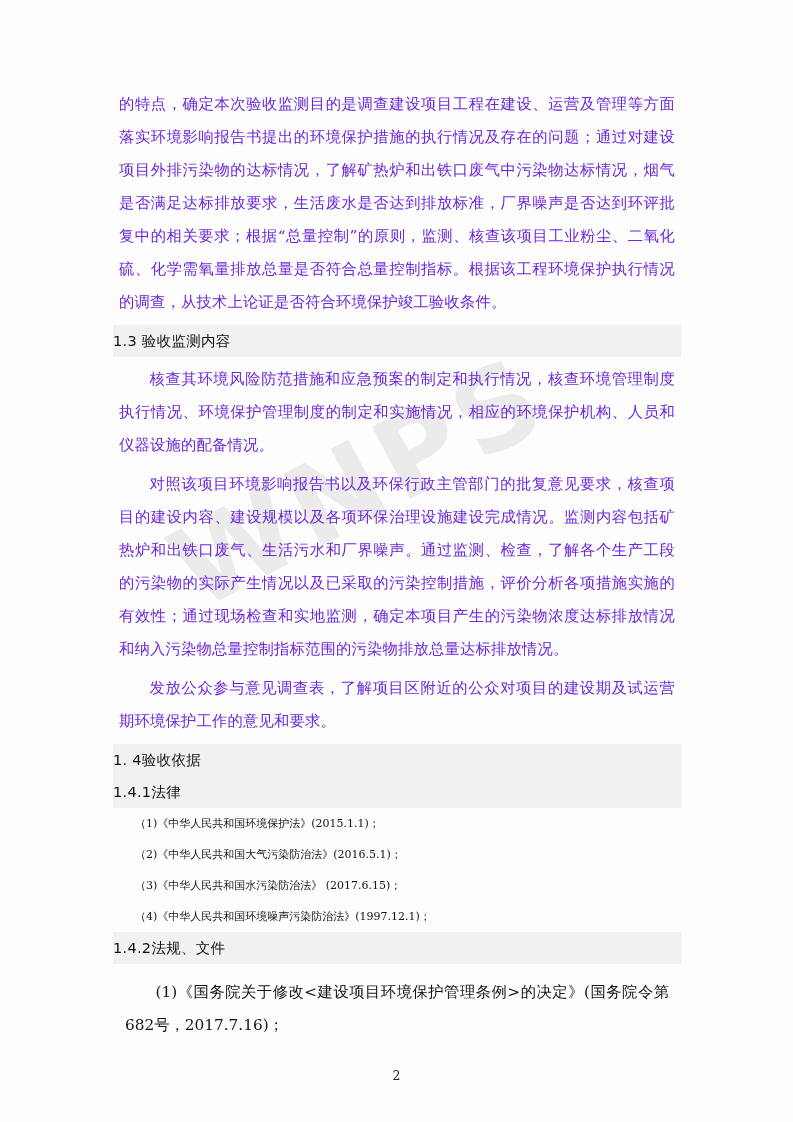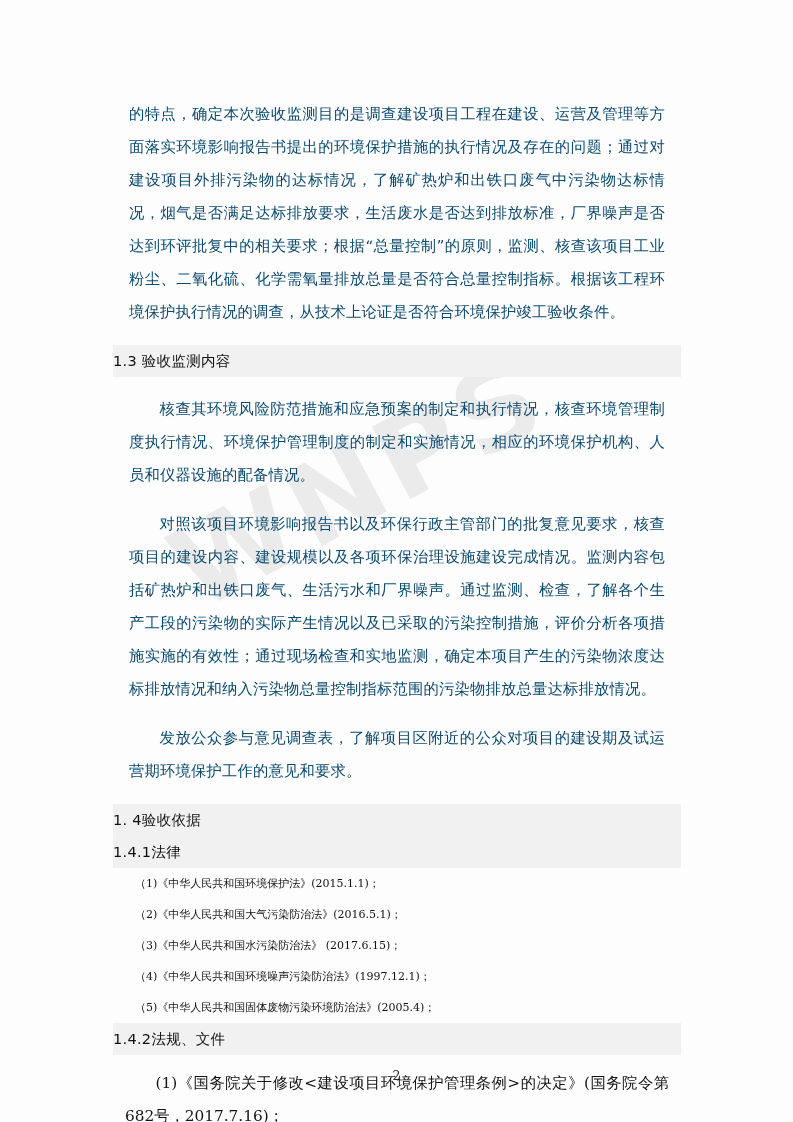--- a/index.html
+++ b/index.html
@@ -19,24 +19,24 @@
   }
   .content {
     position: absolute;
     left: 113px;
     top: 82px;
     width: 568px;
   }
   .para {
     font-size: 15.3px;
     line-height: 33px;
-    color: #0c4a6e;
+    color: #6d28d9;
     text-align: justify;
     text-justify: inter-ideograph;
-    margin: 16px;
+    margin: 6px;
     letter-spacing: 0.2px;
   }
   .indent {
     text-indent: 2em;
   }
   .heading {
     font-family: "DejaVu Sans", "Liberation Sans", sans-serif;
     font-size: 14.5px;
     font-weight: normal;
     line-height: 32px;
@@ -113,21 +113,20 @@
     <p class="para indent">发放公众参与意见调查表，了解项目区附近的公众对项目的建设期及试运营期环境保护工作的意见和要求。</p>
 
     <h2 class="heading">1.  4验收依据</h2>
 
     <h3 class="heading">1.4.1法律</h3>
 
     <p class="list-line">（1)《中华人民共和国环境保护法》(2015.1.1)；</p>
     <p class="list-line">（2)《中华人民共和国大气污染防治法》(2016.5.1)；</p>
     <p class="list-line">（3)《中华人民共和国水污染防治法》 (2017.6.15)；</p>
     <p class="list-line">（4)《中华人民共和国环境噪声污染防治法》(1997.12.1)；</p>
-    <p class="list-line">（5)《中华人民共和国固体废物污染环境防治法》(2005.4)；</p>
 
     <h3 class="heading">1.4.2法规、文件</h3>
 
     <p class="bullet-para">(1)《国务院关于修改&lt;建设项目环境保护管理条例&gt;的决定》(国务院令第682号，2017.7.16)；</p>
 
   </div>
 
   <div class="pagenum">2</div>
 
 </div>

